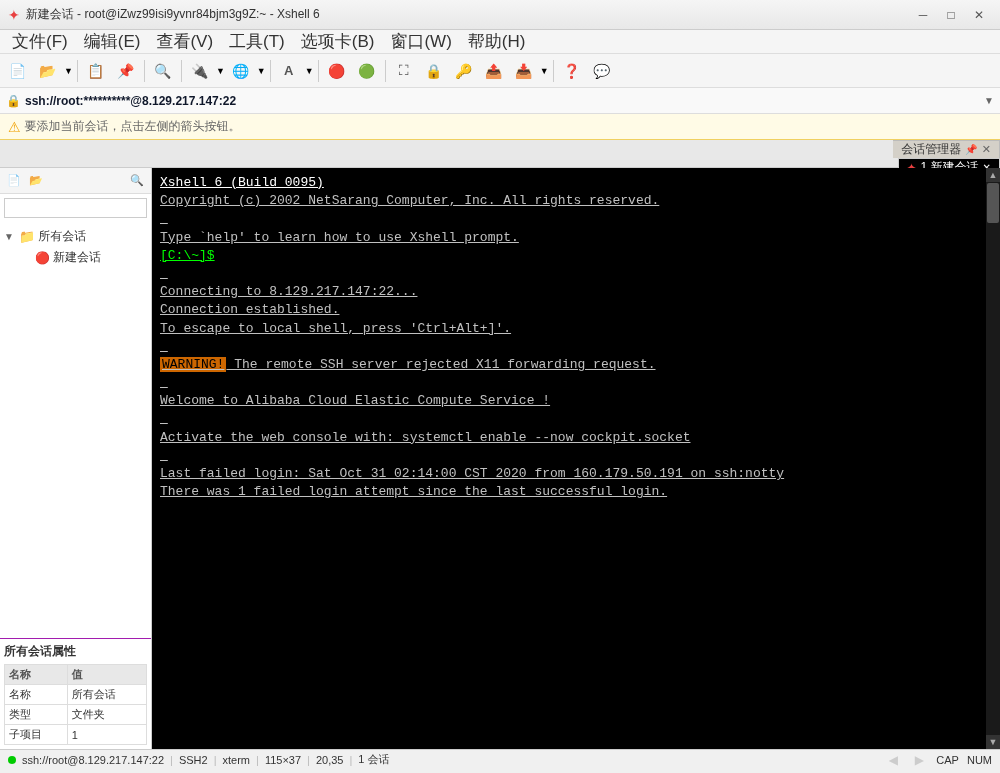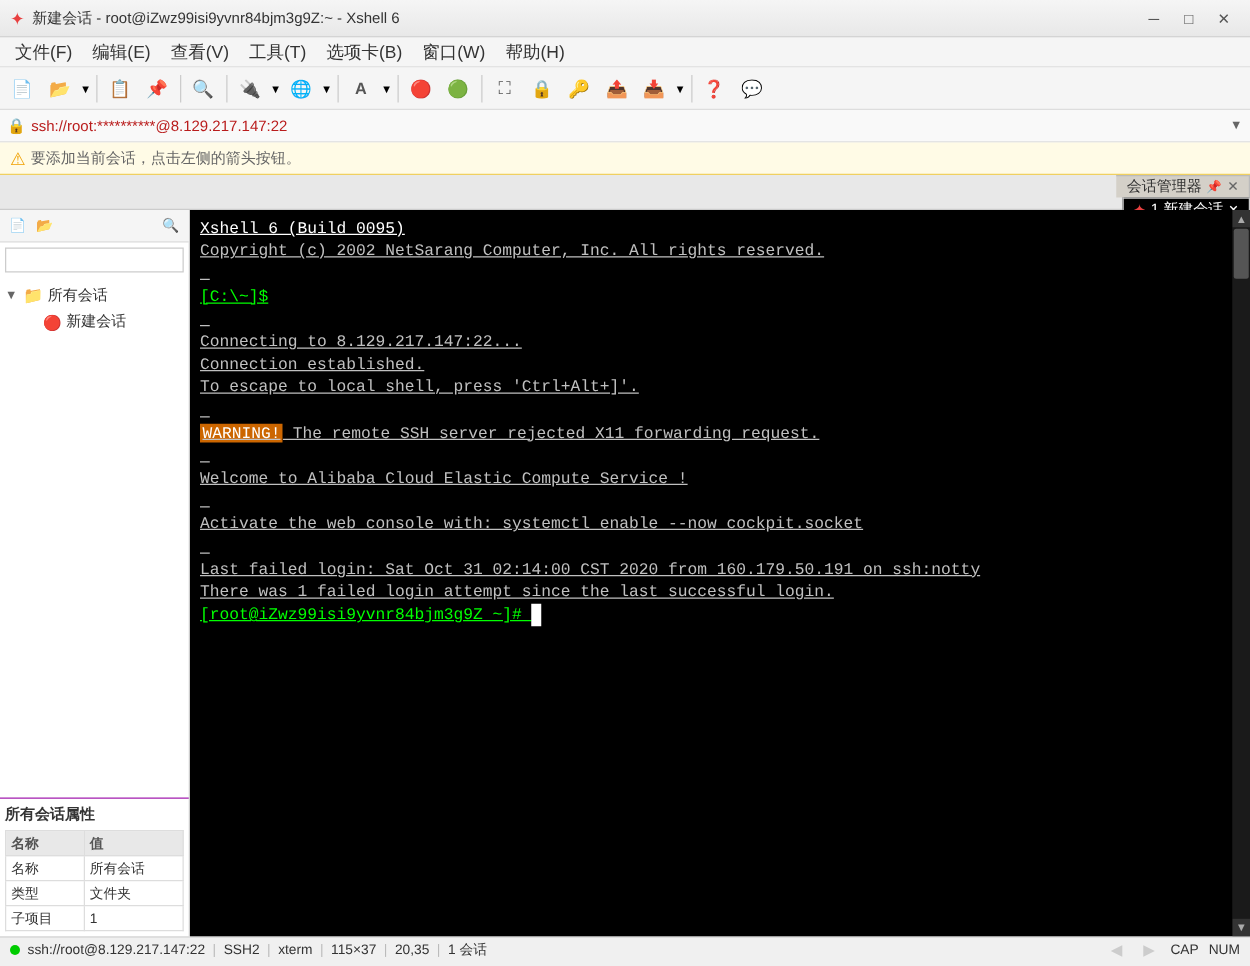--- a/index.html
+++ b/index.html
@@ -25,21 +25,21 @@
     #menubar {
       height: 24px;
       background: #f5f5f5;
       border-bottom: 1px solid #ddd;
       display: flex;
       align-items: center;
       padding: 0 4px;
     }
     .menu-item {
       padding: 2px 8px;
-      font-size: 14px;
+      font-size: 17px;
       color: #333;
       cursor: pointer;
       height: 22px;
       display: flex;
       align-items: center;
     }
 
     
     #toolbar {
       height: 34px;
@@ -62,21 +62,21 @@
     #addressbar {
       height: 26px;
       background: #f9f9f9;
       border-bottom: 1px solid #ddd;
       display: flex;
       align-items: center;
       padding: 0 6px;
       gap: 4px;
     }
     #addressbar .lock-icon { color: #999; font-size: 12px; }
-    #addressbar .addr-text { font-size: 12px; color: #b91c1c; flex: 1; }
+    #addressbar .addr-text { font-size: 12px; color: #0f172a; flex: 1; font-weight: bold; }
     #addressbar .addr-dropdown { font-size: 10px; color: #666; }
 
     
     #hintbar {
       height: 26px;
       background: #fffbe6;
       border-bottom: 1px solid #f0d060;
       display: flex;
       align-items: center;
       padding: 0 8px;
@@ -239,21 +239,21 @@
     #terminal-content {
       padding: 6px 8px;
       font-family: 'Courier New', Courier, monospace;
       font-size: 13px;
       color: #c0c0c0;
       line-height: 1.4;
     }
     .term-line { white-space: pre; text-decoration: underline; }
     .term-green { color: #00ff00; }
     .term-white { color: #ffffff; }
-    .term-warning { background: #cc6600; color: #ffffff; padding: 0 2px; }
+    .term-warning { background: #cc6600; color: #000000; padding: 0 2px; }
 
     
     #terminal-scrollbar {
       position: absolute;
       right: 0;
       top: 0;
       width: 14px;
       height: 100%;
       background: #1a1a1a;
       display: flex;
@@ -432,35 +432,35 @@
         </tbody>
       </table>
     </div>
   </div>
 
   <div id="terminal">
     <div id="terminal-content">
       <div class="term-line term-white">Xshell 6 (Build 0095)</div>
       <div class="term-line">Copyright (c) 2002 NetSarang Computer, Inc. All rights reserved.</div>
       <div class="term-line">&nbsp;</div>
+      <div class="term-line">Type `help' to learn how to use Xshell prompt.</div>
       <div class="term-line term-green">[C:\~]$</div>
       <div class="term-line">&nbsp;</div>
       <div class="term-line">Connecting to 8.129.217.147:22...</div>
       <div class="term-line">Connection established.</div>
       <div class="term-line">To escape to local shell, press 'Ctrl+Alt+]'.</div>
       <div class="term-line">&nbsp;</div>
       <div class="term-line"><span class="term-warning">WARNING!</span> The remote SSH server rejected X11 forwarding request.</div>
       <div class="term-line">&nbsp;</div>
       <div class="term-line">Welcome to Alibaba Cloud Elastic Compute Service !</div>
       <div class="term-line">&nbsp;</div>
       <div class="term-line">Activate the web console with: systemctl enable --now cockpit.socket</div>
       <div class="term-line">&nbsp;</div>
       <div class="term-line">Last failed login: Sat Oct 31 02:14:00 CST 2020 from 160.179.50.191 on ssh:notty</div>
       <div class="term-line">There was 1 failed login attempt since the last successful login.</div>
-      <div class="term-line term-green">[root@iZwz99isi9yvnr84bjm3g9Z ~]# <span style="background:#fff; color:#000; display:inline-block; width:8px;">&nbsp;</span></div>
     </div>
 
     <div id="terminal-scrollbar">
       <div class="scroll-arrow">▲</div>
       <div class="scroll-track">
         <div class="scroll-thumb"></div>
       </div>
       <div class="scroll-arrow">▼</div>
     </div>
   </div>

